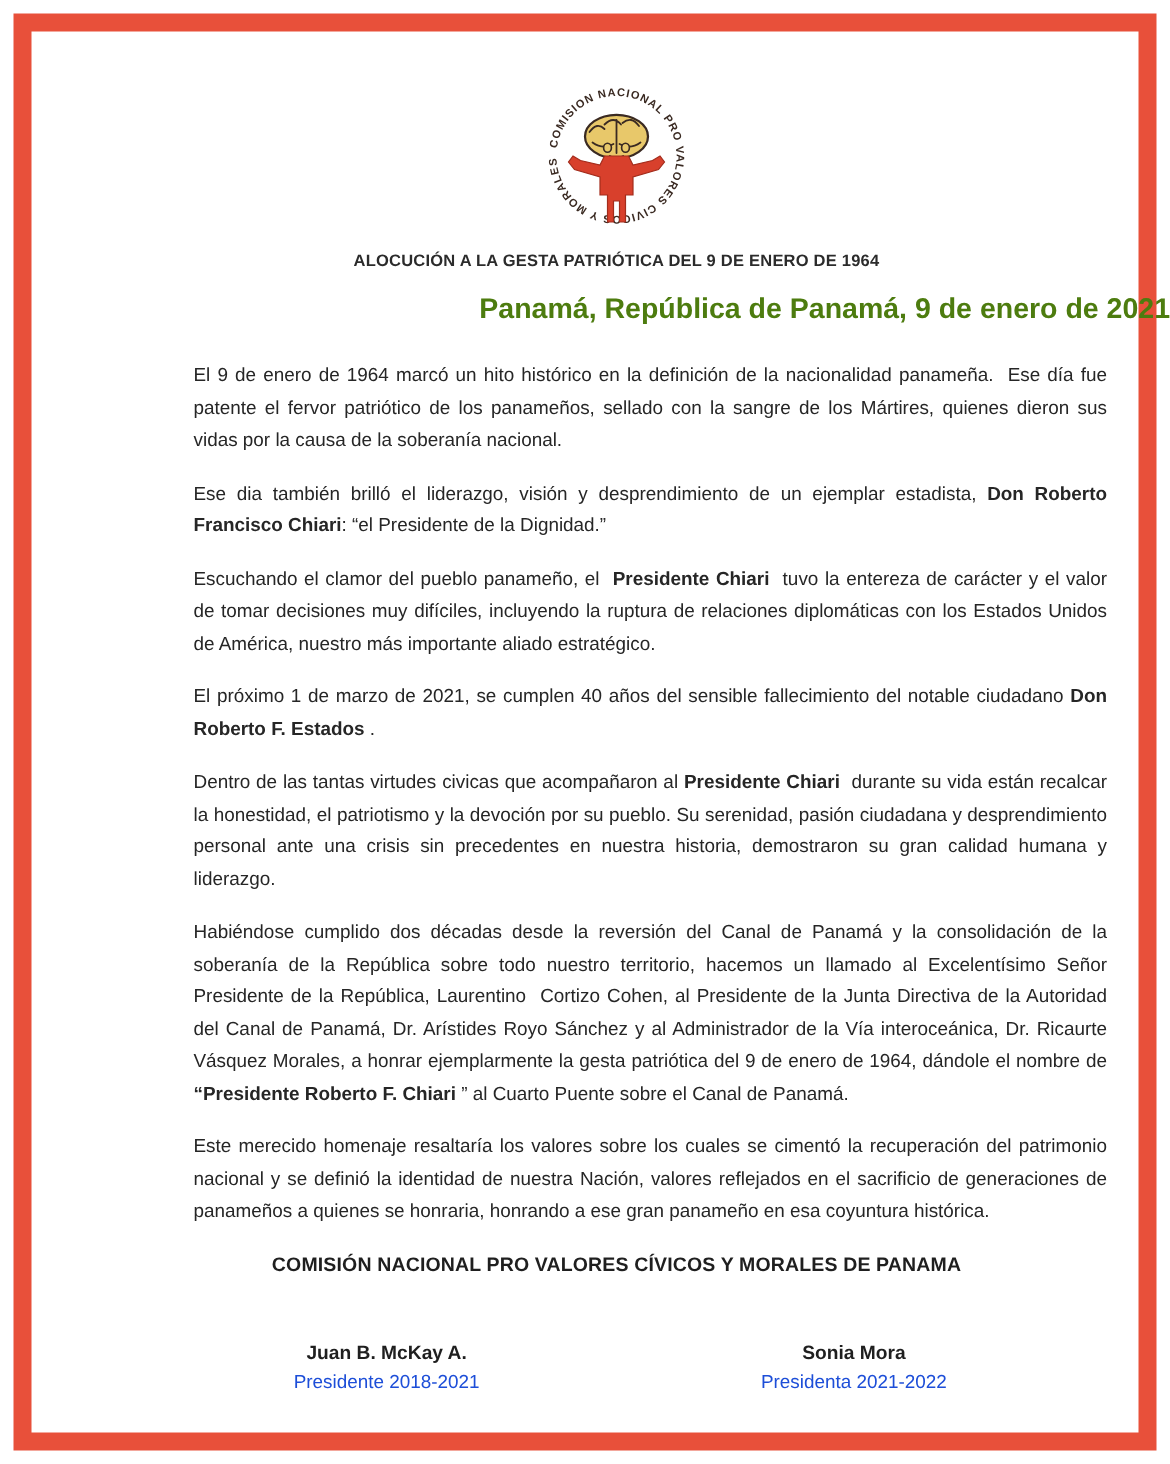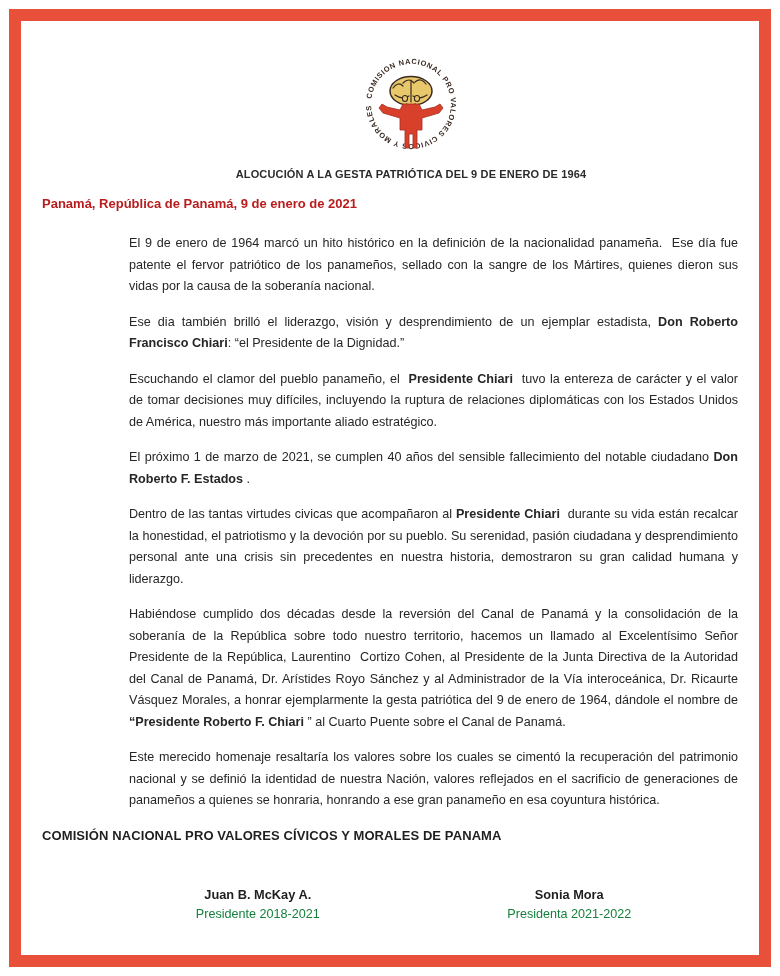--- a/index.html
+++ b/index.html
@@ -56,24 +56,24 @@
   
   .doc-title {
     text-align: center;
     font-size: 11px;
     font-weight: bold;
     color: #2b2b2b;
     letter-spacing: 0.15px;
     margin-top: 12px;
   }
   .doc-subtitle {
-    text-align: left;
-    font-size: 13px;
+    text-align: right;
+    font-size: 19px;
     font-weight: bold;
-    color: #b91c1c;
+    color: #4d7c0f;
     margin-top: 16px;
   }
 
   
   .body-block {
     margin-top: 22px;
     padding-left: 87px;
     padding-right: 42px;
   }
   p.para {
@@ -81,21 +81,21 @@
     text-align: justify;
     font-size: 12.6px;
     line-height: 21.5px;
     color: #262626;
   }
   p.para:last-child { margin-bottom: 0; }
   p.para b { font-weight: bold; }
 
   
   .org-line {
-    text-align: left;
+    text-align: center;
     font-size: 13px;
     font-weight: bold;
     color: #1f1f1f;
     margin-top: 16px;
     letter-spacing: 0.1px;
   }
 
   
   .signatures {
     display: flex;
@@ -107,21 +107,21 @@
     flex: 1 1 50%;
     text-align: center;
   }
   .sig-name {
     font-size: 12.8px;
     font-weight: bold;
     color: #1f1f1f;
   }
   .sig-role {
     font-size: 12.6px;
-    color: #15803d;
+    color: #1d4ed8;
     margin-top: 5px;
   }
 </style>
 </head>
 <body>
 
 <div id="page">
   <div id="frame">
     <div id="content">
 

